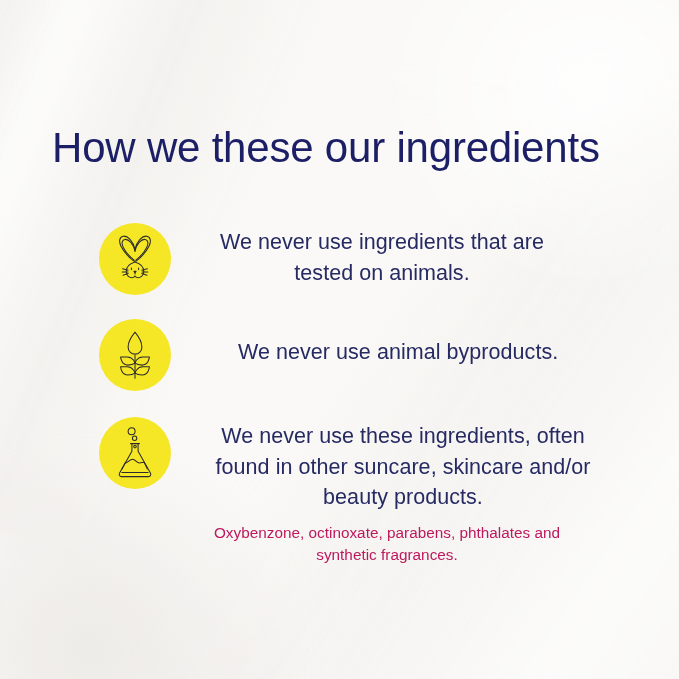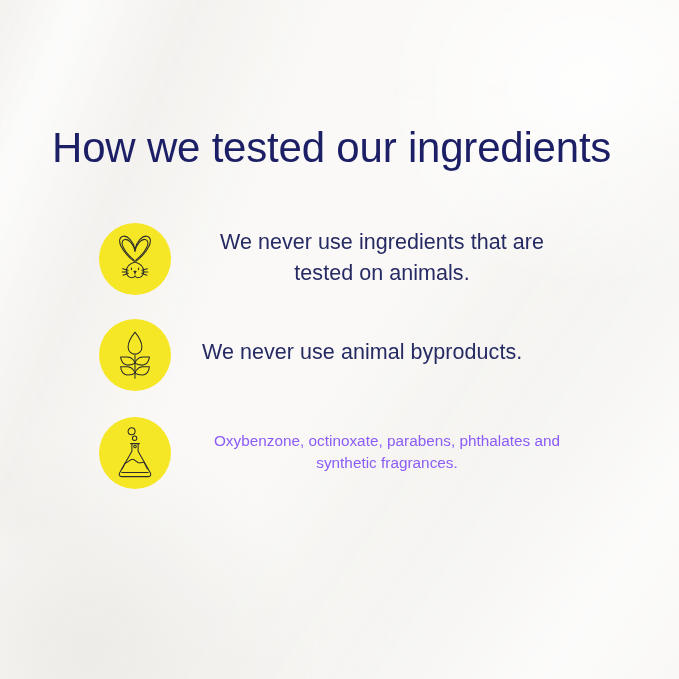--- a/index.html
+++ b/index.html
@@ -154,49 +154,49 @@
   }
 
   .claim-text {
     font-size: 21.5px;
     font-weight: 400;
     line-height: 1.42;
     color: #262a63;
     letter-spacing: 0.05px;
     max-width: 400px;
   }
-  .claim-row.r2 .claim-text { padding-top: 14px; }
+  .claim-row.r2 .claim-text { padding-top: 14px; margin-left: 36px; }
   .claim-row.r1 .claim-text { max-width: 360px; }
   .claim-row.r3 .claim-text { max-width: 402px; }
 
   .claim-subtext {
     margin-top: 9px;
     font-size: 15.3px;
     font-weight: 400;
     line-height: 1.47;
-    color: #8b5cf6;
+    color: #be185d;
     letter-spacing: 0.02px;
     max-width: 370px;
   }
 </style>
 </head>
 <body>
 
 <div class="bg-root">
   <div class="bg-band bg-fold-tl"></div>
   <div class="bg-band bg-fold-tl2"></div>
   <div class="bg-band bg-fold-br"></div>
   <div class="bg-band bg-fold-br2"></div>
   <div class="bg-band bg-corner-bl"></div>
   <div class="bg-band bg-corner-tr"></div>
 </div>
 
 <div class="page">
 
-  <h1 class="page-title">How we tested our ingredients</h1>
+  <h1 class="page-title">How we these our ingredients</h1>
 
   <div class="claims">
 
     <div class="claim-row r1">
       <div class="icon-badge">
         <svg width="46" height="52" viewBox="0 0 46 52" fill="none" stroke="#2b2b2b" stroke-width="1.05" stroke-linecap="round" stroke-linejoin="round">
 
           <path d="M23 16.5 C21.2 8.0 15.6 2.6 11.2 3.2 C7.4 3.8 6.6 8.4 9.0 13.2 C11.8 18.8 17.6 25.0 22.2 28.4"></path>
           <path d="M23 16.5 C24.8 8.0 30.4 2.6 34.8 3.2 C38.6 3.8 39.4 8.4 37.0 13.2 C34.2 18.8 28.4 25.0 23.8 28.4"></path>
           <path d="M23 18.2 C21.6 10.8 16.6 5.9 12.8 6.4 C9.8 6.8 9.3 10.5 11.3 14.4 C13.7 19.1 18.6 24.4 22.4 27.3"></path>
@@ -260,18 +260,19 @@
 
           <path d="M12.2 37.0 C15.0 37.0 16.6 33.2 19.6 33.2 C22.4 33.2 23.6 37.0 26.6 37.0 C28.4 37.0 29.6 36.2 31.1 36.2"></path>
 
           <path d="M12.2 37.0 L8.9 42.9"></path>
           <path d="M31.1 36.2 L34.4 42.9"></path>
 
           <path d="M8.9 46.4 L35.1 46.4"></path>
         </svg>
       </div>
       <div class="claim-text-wrap">
+        <p class="claim-text">We never use these ingredients, often found in other suncare, skincare and/or beauty products.</p>
         <p class="claim-subtext">Oxybenzone, octinoxate, parabens, phthalates and synthetic fragrances.</p>
       </div>
     </div>
 
   </div>
 </div>
 
 </body></html>

